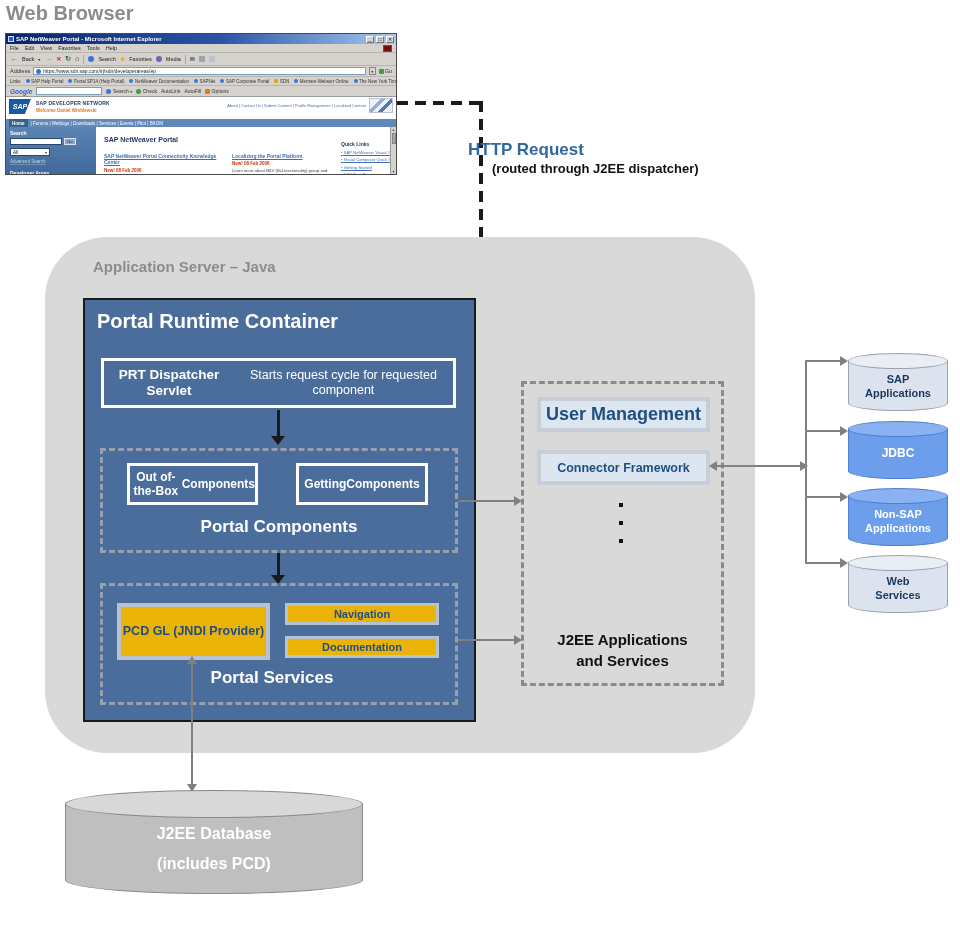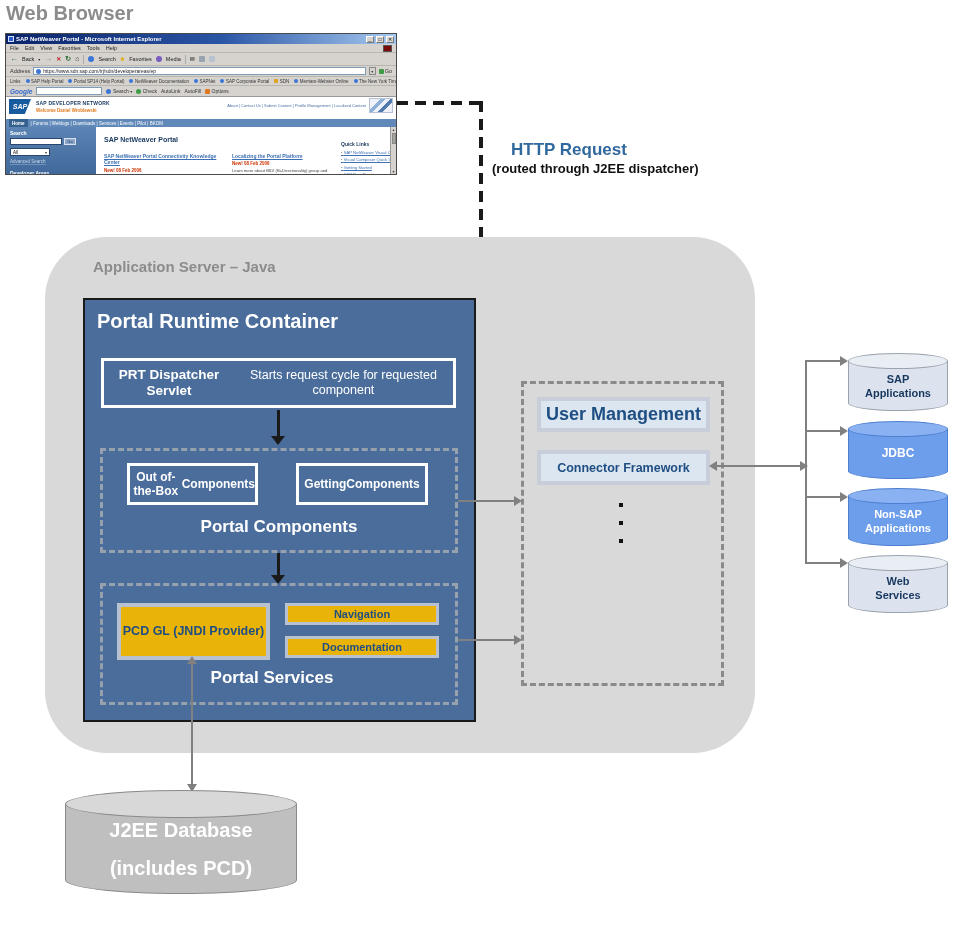--- a/index.html
+++ b/index.html
@@ -314,21 +314,21 @@
         </div>
       </div>
     </div>
   </div>
 
   <div class="abs dash-h" style="left:397px;top:101px;width:86px"></div>
   <div class="abs dash-v" style="left:479px;top:101px;height:276px"></div>
   <div class="abs" style="left:466px;top:379px;width:17px;height:4px;background:#1a1a1a"></div>
   <div class="abs tri" style="left:456px;top:375px;border-top:6px solid transparent;border-bottom:6px solid transparent;border-right:10px solid #1a1a1a"></div>
 
-  <div class="abs httpreq" style="left:511px;top:140px">HTTP Request</div>
+  <div class="abs httpreq" style="left:468px;top:140px">HTTP Request</div>
   <div class="abs httpsub" style="left:492px;top:161px">(routed through J2EE dispatcher)</div>
 
   <div class="abs appserver" style="left:45px;top:237px;width:710px;height:516px"></div>
   <div class="abs glabel" style="left:93px;top:258px;font-size:15px">Application Server – Java</div>
 
   <div class="abs prt" style="left:83px;top:298px;width:393px;height:424px"></div>
   <div class="abs wlabel" style="left:97px;top:310px;font-size:20px">Portal Runtime Container</div>
 
   <div class="abs wbox" style="left:101px;top:358px;width:355px;height:50px">
     <span style="font-size:13.5px">PRT Dispatcher Servlet</span>
@@ -374,20 +374,24 @@
     <span>User Management</span>
   </div>
   <div class="abs lbox2" style="left:537px;top:450px;width:173px;height:35px;font-size:12.5px">
     <span>Connector Framework</span>
   </div>
   <div class="abs dots" style="left:619px;top:503px">
       <i></i>
       <i></i>
       <i></i>
     </div>
+  <div class="abs" style="left:521px;top:629px;width:203px;text-align:center;font-size:15px;font-weight:bold;color:#111;line-height:1.4">
+    <div>J2EE Applications</div>
+    <div>and Services</div>
+  </div>
 
   <div class="abs gy-line-h" style="left:716px;top:465px;width:86px"></div>
   <div class="abs tri" style="left:709px;top:461px;border-top:5px solid transparent;border-bottom:5px solid transparent;border-right:8px solid #808080"></div>
   <div class="abs tri" style="left:800px;top:461px;border-top:5px solid transparent;border-bottom:5px solid transparent;border-left:8px solid #808080"></div>
 
   <div class="abs gy-line-v" style="left:805px;top:361px;height:203px"></div>
   <div class="abs gy-line-h" style="left:805px;top:360px;width:36px"></div>
   <div class="abs tri" style="left:840px;top:356px;border-top:5px solid transparent;border-bottom:5px solid transparent;border-left:8px solid #808080"></div>
   <div class="abs gy-line-h" style="left:805px;top:430px;width:36px"></div>
   <div class="abs tri" style="left:840px;top:426px;border-top:5px solid transparent;border-bottom:5px solid transparent;border-left:8px solid #808080"></div>
@@ -430,21 +434,21 @@
     <div class="ctxt">
         <span>Web</span>
         <span>Services</span>
       </div>
   </div>
 
   <div class="abs gy-line-v" style="left:191px;top:663px;height:122px"></div>
   <div class="abs tri" style="left:187px;top:656px;border-left:5px solid transparent;border-right:5px solid transparent;border-bottom:8px solid #808080"></div>
   <div class="abs tri" style="left:187px;top:784px;border-left:5px solid transparent;border-right:5px solid transparent;border-top:8px solid #808080"></div>
 
-  <div class="cyl" style="left:65px;top:790px;width:232px;height:104px;--ry:14px;--tfill:#d8d8d8;--bfill:#bfbfbf;--cb:#898989;color:#fff;font-size:20px">
+  <div class="cyl" style="left:65px;top:790px;width:298px;height:104px;--ry:14px;--tfill:#d8d8d8;--bfill:#bfbfbf;--cb:#898989;color:#fff;font-size:16px">
     <div class="cbot"></div>
       <div class="cmid"></div>
       <div class="ctop"></div>
     <div class="ctxt" style="line-height:1.9">
         <span>J2EE Database</span>
         <span>(includes PCD)</span>
       </div>
   </div>
 
 </div>

